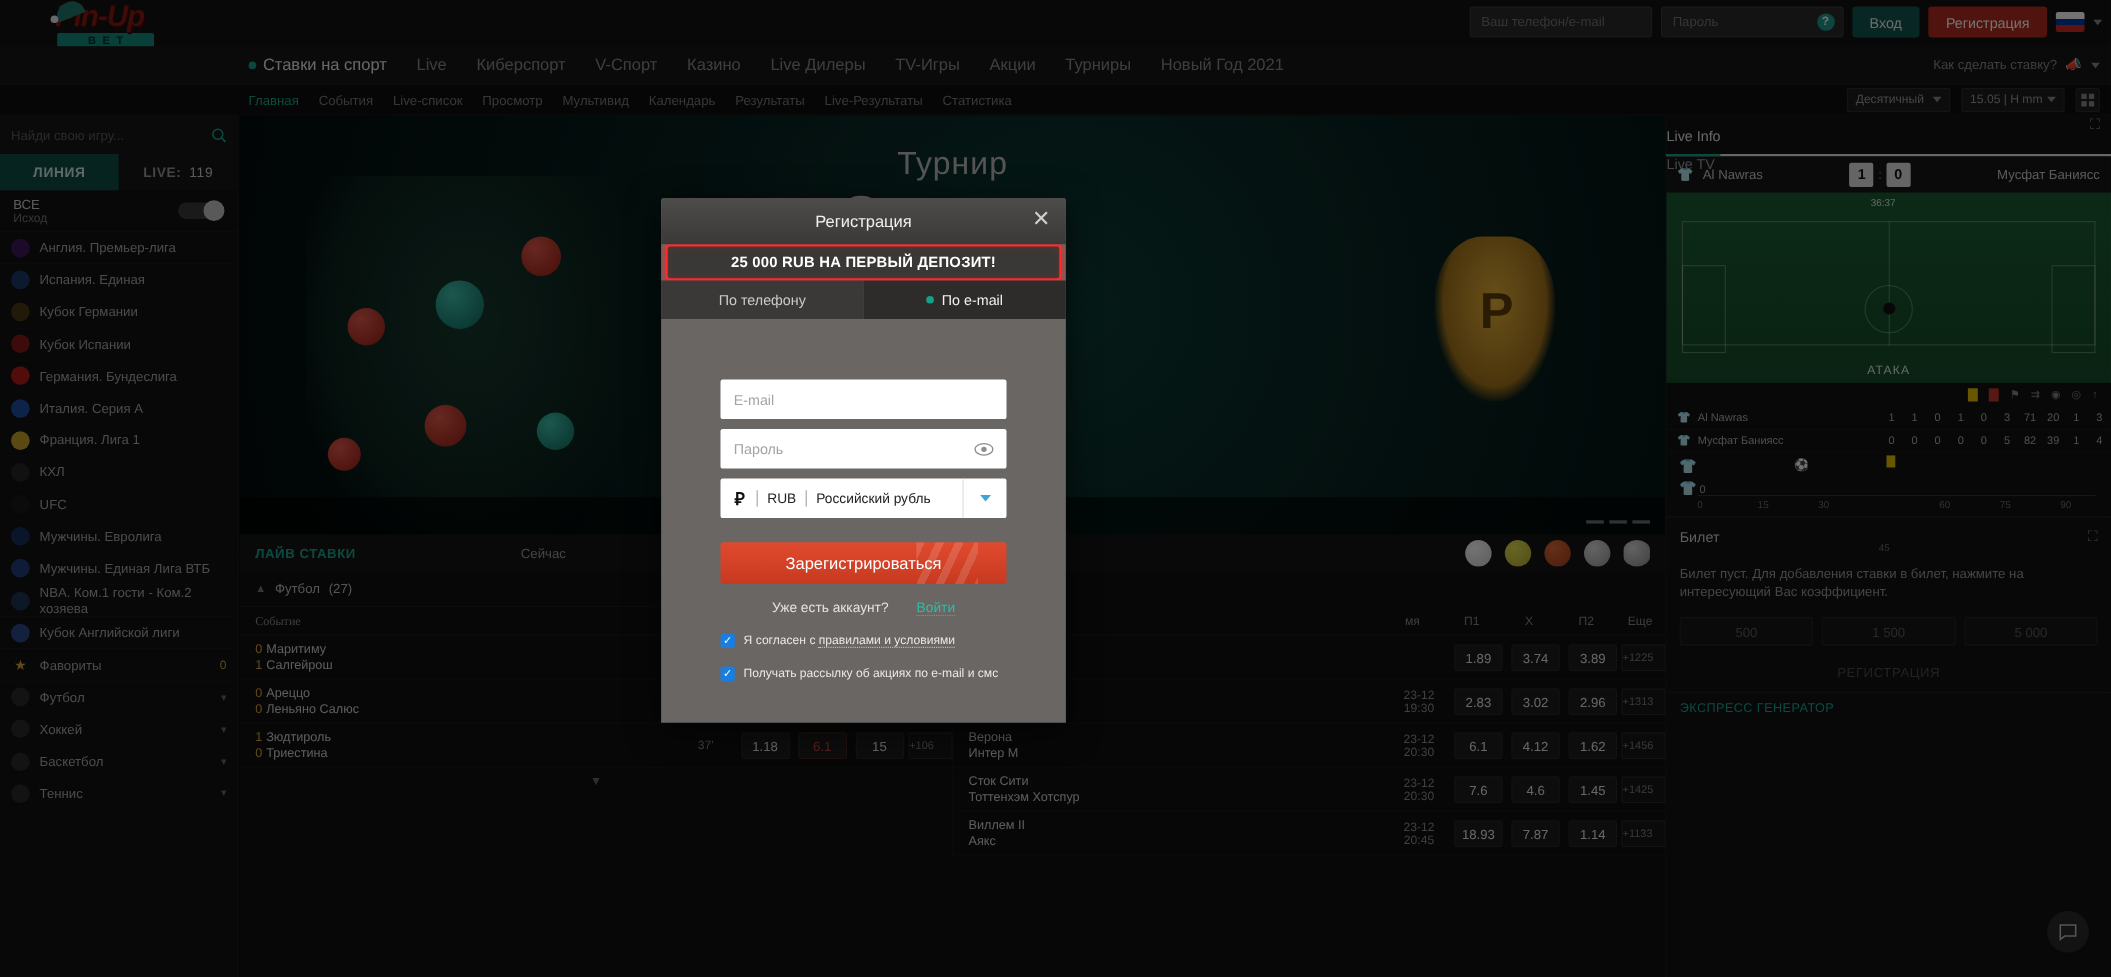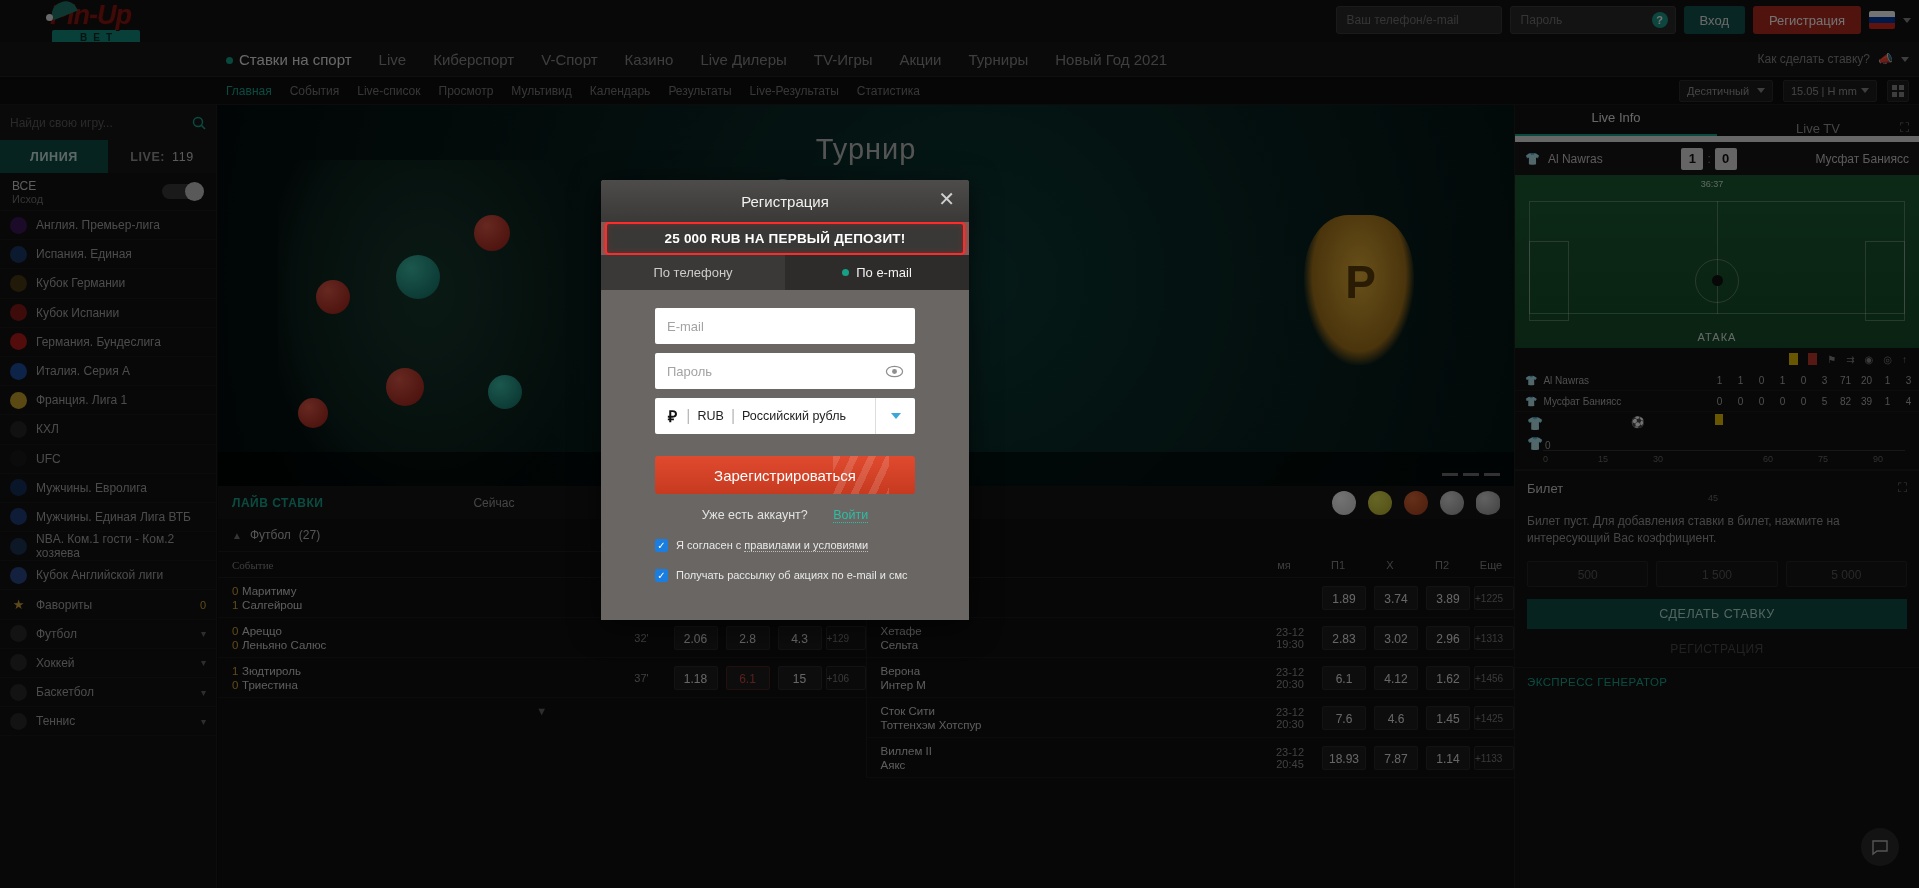--- a/index.html
+++ b/index.html
@@ -116,21 +116,21 @@
   .odd { display:inline-block; width:44px; height:24px; line-height:24px; background:#1d1d1d;
       border:1px solid #2a2a2a; border-radius:2px; color:#e3e3e3; font-size:12px;}
   .odd.red { color:#c8453a; border-color:#4a2420;}
   .more { display:inline-block; width:40px;height:24px;line-height:24px; background:#181818;
       border:1px solid #2a2a2a;border-radius:2px;color:#7f7f7f;font-size:10px;}
   .colsep { width:1px; background:#1d1d1d;}
   .expand { height:26px; display:flex; align-items:center; justify-content:center; color:#666; font-size:11px;}
 
   
   .right { position:absolute; right:0; top:105px; bottom:0; width:405px; background:#121212; border-left:1px solid #1e1e1e;}
-  .rtabs { height:37px; display:flex; align-items:flex-end; border-bottom:6px solid #e5e5e5; position:relative;}
+  .rtabs { height:37px; display:flex; align-items:flex-start; border-bottom:2px solid #e5e5e5; position:relative;flex-direction:column;}
   .rtabs .rt { flex:1; text-align:center; font-size:13px; color:#9a9a9a;}
   .rtabs .rt.on { color:#e4e4e4; border-bottom:2px solid #17a78f; height:37px; line-height:37px;}
   .rtabs .exp { position:absolute; right:10px; color:#7a7a7a; font-size:13px;}
   .rmatch { height:34px; display:flex; align-items:center; gap:9px; padding:0 10px; font-size:12px; color:#c4c4c4;
       border-bottom:1px solid #1e1e1e;}
   .score { height:33px; display:flex; align-items:center; background:#171717; padding:0 10px; font-size:12px;}
   .score .nm { color:#c9c9c9;}
   .score .sbox { width:22px;height:22px;line-height:22px;text-align:center;background:#e0e0e0;color:#111;
       font-weight:bold;font-size:13px;border-radius:2px;}
   .pitch { height:173px; background:linear-gradient(#1c5c33,#174d2b); position:relative; overflow:hidden;}
@@ -166,21 +166,21 @@
   .mhdr .mt { font-size:15px; color:#f0f0f0;}
   .mhdr .mx { position:absolute; right:14px; top:9px; font-size:20px; color:#cfcfcf; cursor:pointer; line-height:20px;}
   .promo { margin:0 4px; height:33px; background:#3a3836; border:2px solid #ff2b2b; border-radius:4px;
       display:flex; align-items:center; justify-content:center; color:#fff; font-size:13.5px; font-weight:bold;
       box-shadow:0 0 9px 2px rgba(255,30,30,.55), inset 0 0 6px rgba(255,40,40,.2); letter-spacing:.2px;}
   .mtabs { height:35px; display:flex; }
   .mtab { flex:1; display:flex; align-items:center; justify-content:center; font-size:13px; gap:7px;}
   .mtab.off { background:#3b3937; color:#cccccc;}
   .mtab.on  { background:#2e2c2b; color:#f2f2f2;}
   .mtab .gd { width:7px;height:7px;border-radius:50%;background:#16a085;}
-  .mbody { padding:18px 54px 16px; }
+  .mbody { padding:18px 54px 16px;margin-top:37px; }
   .mfield { width:100%; height:36px; background:#fff; border:none; border-radius:2px; padding:0 12px;
       font-size:13px; color:#222; outline:none; margin-bottom:9px; font-family:"Liberation Sans", sans-serif;}
   .mfield::placeholder { color:#a3a3a3;}
   .pwrap { position:relative; }
   .eye { position:absolute; right:11px; top:9px; width:19px;height:19px; color:#8e8e8e;}
   .curwrap { height:36px; background:#fff; border-radius:2px; display:flex; align-items:center;
       position:relative; margin-bottom:22px; }
   .curwrap .rub { font-size:16px; font-weight:bold; color:#111; padding:0 9px 0 13px;}
   .curwrap .bar { color:#b9b9b9; }
   .curwrap .cc { font-size:12.5px; color:#222; padding:0 7px;}
@@ -635,21 +635,20 @@
       <div class="tkhdr">
         <span>Билет</span>
         <span style="color:#7a7a7a">⛶</span>
       </div>
       <div class="tkmsg">Билет пуст. Для добавления ставки в билет, нажмите на интересующий Вас коэффициент.</div>
       <div class="tkamt" id="tk-amounts">
           <div class="a">500</div>
           <div class="a">1 500</div>
           <div class="a">5 000</div>
         </div>
-      <div class="tkbtn">СДЕЛАТЬ СТАВКУ</div>
       <div class="tkbtn2">РЕГИСТРАЦИЯ</div>
     </div>
     <div class="express">ЭКСПРЕСС ГЕНЕРАТОР</div>
     <div class="chatbtn">
       <svg width="18" height="18" viewBox="0 0 18 18">
           <path d="M2 3h14v10H6l-4 3z" fill="none" stroke="#bdbdbd" stroke-width="1.4"></path>
         </svg>
     </div>
   </div>
 

